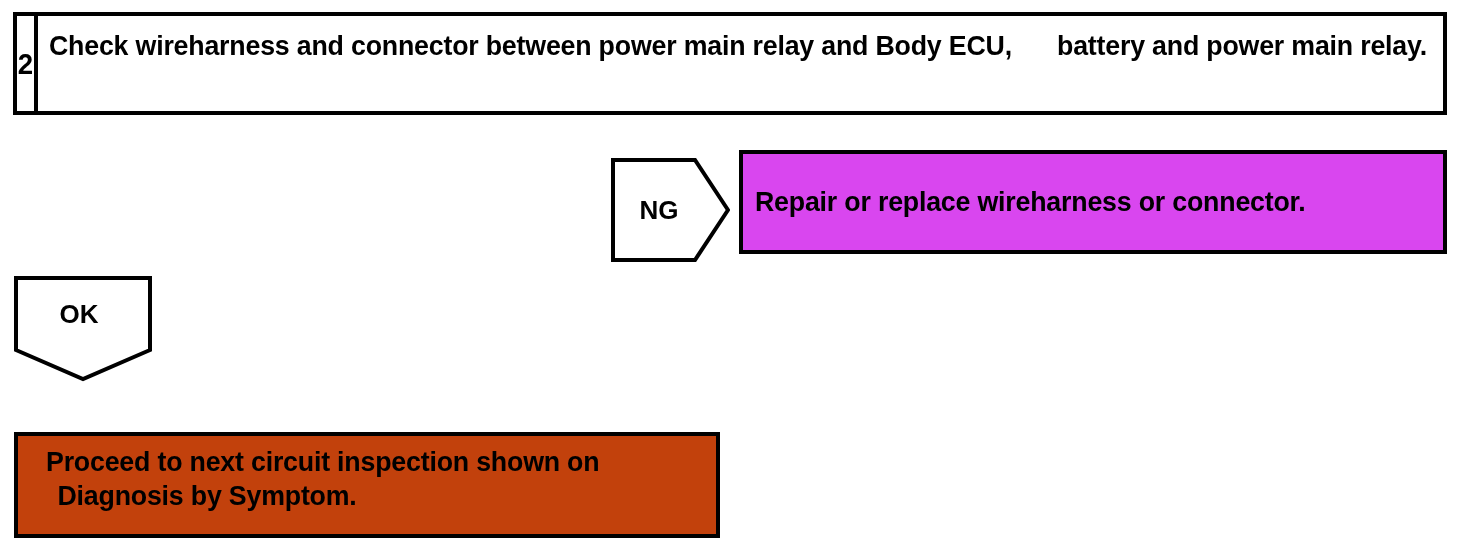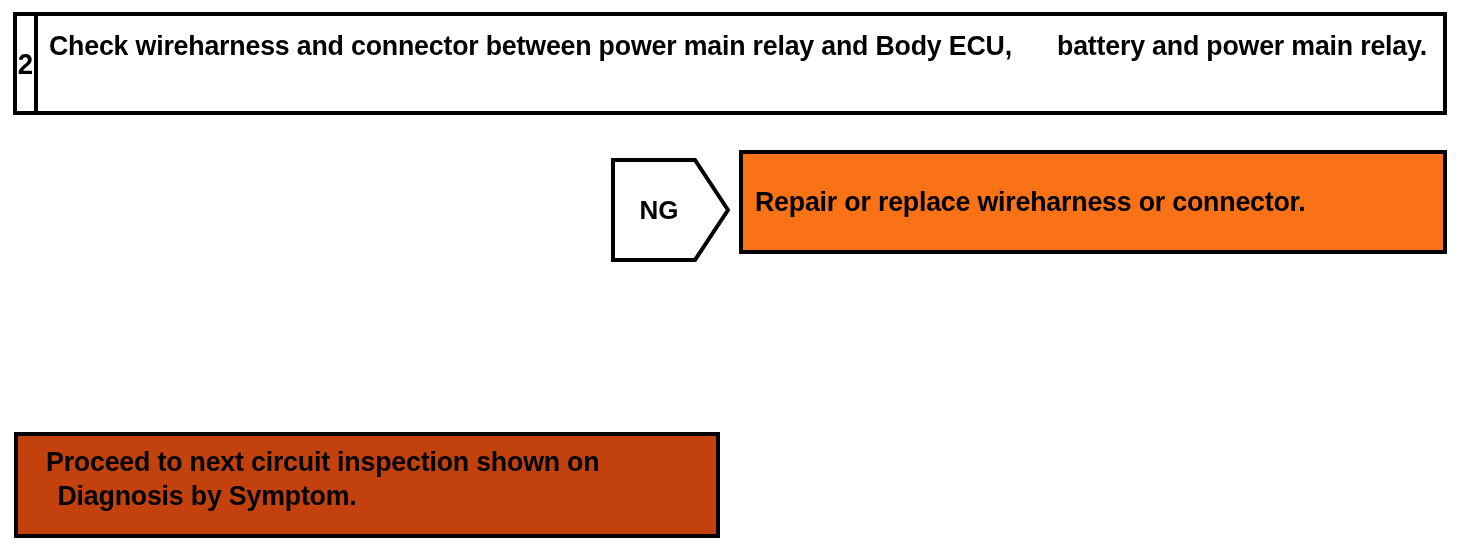--- a/index.html
+++ b/index.html
@@ -98,21 +98,21 @@
 
   
   .repair-box {
     position: absolute;
     left: 739px;
     top: 150px;
     width: 708px;
     height: 104px;
     border: 4px solid #000000;
     box-sizing: border-box;
-    background: #f97316;
+    background: #d946ef;
     display: flex;
     align-items: center;
     padding-left: 12px;
   }
   .repair-text {
     font-size: 28px;
     font-weight: bold;
     letter-spacing: -0.2px;
     white-space: nowrap;
     transform: scaleX(0.955);
@@ -192,19 +192,25 @@
     <svg width="119" height="104" viewBox="0 0 119 104">
       <polygon points="2,2 84,2 117,52 84,102 2,102" fill="#ffffff" stroke="#000000" stroke-width="4" stroke-linejoin="miter"></polygon>
     </svg>
     <span class="ng-label">NG</span>
   </div>
 
   <div class="repair-box">
     <span class="repair-text">Repair or replace wireharness or connector.</span>
   </div>
 
+  <div class="ok-pentagon">
+    <svg width="138" height="106" viewBox="0 0 138 106">
+      <polygon points="2,2 136,2 136,74 69,103 2,74" fill="#ffffff" stroke="#000000" stroke-width="4" stroke-linejoin="miter"></polygon>
+    </svg>
+    <span class="ok-label">OK</span>
+  </div>
 
   <div class="proceed-box">
     <div class="proceed-line">Proceed to next circuit inspection shown on</div>
     <div class="proceed-line indented">Diagnosis by Symptom.</div>
   </div>
 
 </div>
 
 </body></html>

